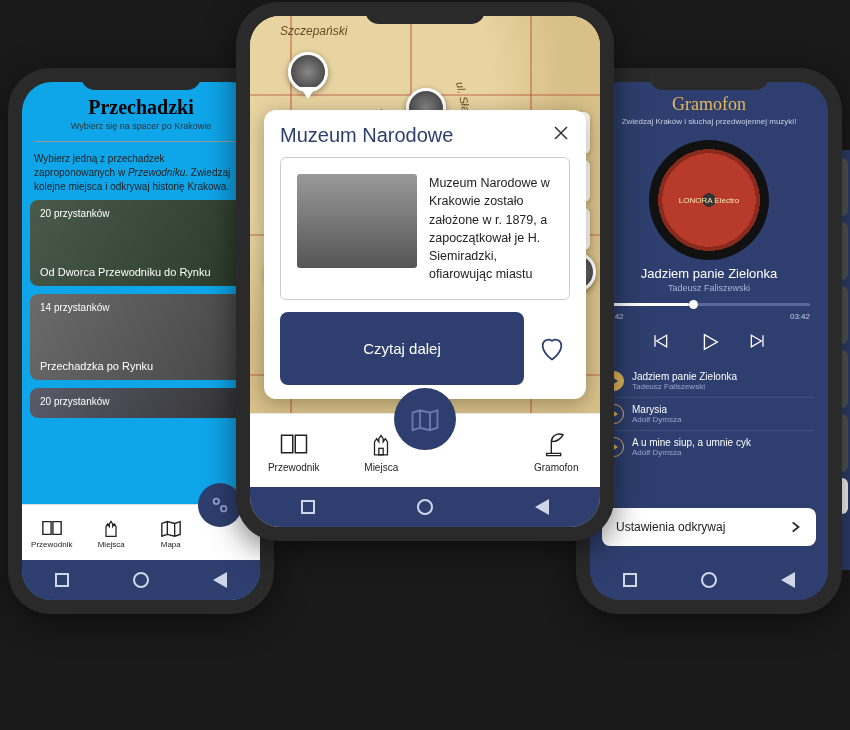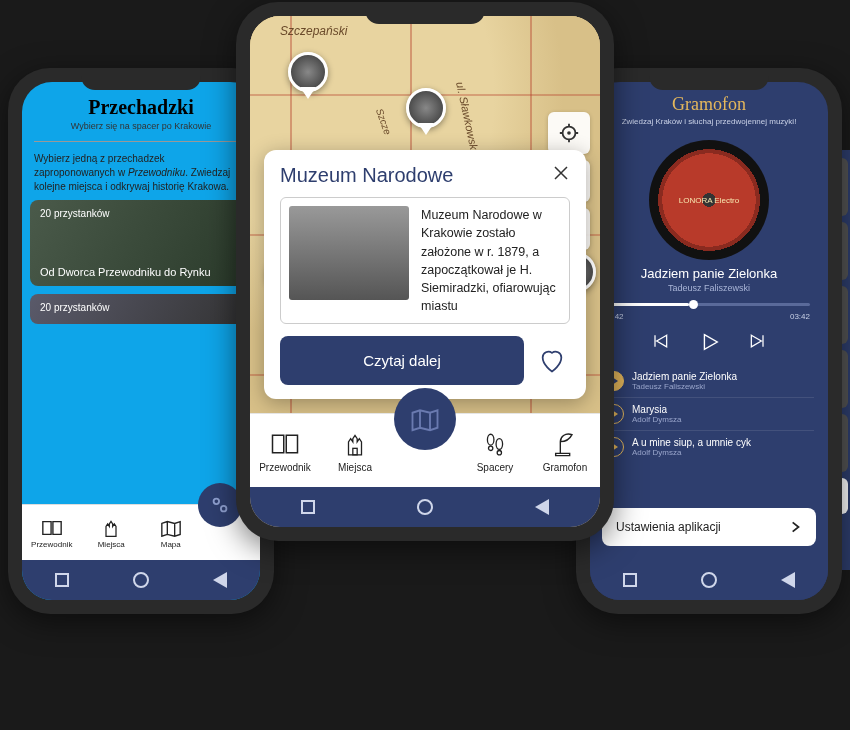--- a/index.html
+++ b/index.html
@@ -146,27 +146,27 @@
   .pin.sel::after{ border-top-color:#2e3e6e; }
   .pin.sm { width:40px;height:40px; border-width:3px; }
 
   .info-card {
     position:absolute; left:14px; right:14px; bottom:14px;
     background:#fff; border-radius:12px; padding:14px 16px;
     box-shadow:0 4px 20px rgba(0,0,0,.3);
   }
   .info-head { display:flex; justify-content:space-between; align-items:flex-start; margin-bottom:10px; }
   .info-title { color:#2e3e6e; font-size:20px; font-weight:400; }
-  .info-body { display:flex; gap:12px; border:1px solid #ccc; border-radius:6px; padding:8px; }
+  .info-body { display:flex; gap:12px; border:1px solid #ccc; border-radius:6px; padding:16px; }
   .info-img { width:120px; height:94px; background:linear-gradient(#999,#555); border-radius:3px; flex-shrink:0; }
   .info-desc { font-size:12.5px; line-height:1.45; color:#222; }
   .info-actions { display:flex; gap:10px; margin-top:12px; align-items:center; }
   .read-btn {
     flex:1; background:#2e3e6e; color:#fff; text-align:center;
-    padding:16px; border-radius:8px; font-size:15px;
+    padding:28px; border-radius:8px; font-size:15px;
   }
   .heart { width:36px; height:36px; display:flex; align-items:center; justify-content:center; }
 
   .pc-tabbar {
     background:#fff; height:74px; display:flex; align-items:center;
     position:relative; border-top:1px solid #e5e5e5;
   }
   .pc-tab { flex:1; text-align:center; font-size:10px; color:#222; }
   .pc-tab .ico { height:32px; display:flex; align-items:center; justify-content:center; margin-bottom:2px; }
   .pc-bubble {
@@ -205,20 +205,24 @@
       <div class="pl-hr"></div>
       <div class="pl-intro">
         <span>Wybierz jedną z przechadzek zaproponowanych</span>
         w <em>Przewodniku</em><span>. Zwiedzaj kolejne miejsca i odkrywaj historię Krakowa.</span>
       </div>
       <div class="pl-list">
         <div class="walk-card">
           <div class="walk-stops">20 przystanków</div>
           <div class="walk-name">Od Dworca Przewodniku do Rynku</div>
         </div>
+        <div class="walk-card c2">
+          <div class="walk-stops">14 przystanków</div>
+          <div class="walk-name">Przechadzka po Rynku</div>
+        </div>
         <div class="walk-card c3">
           <div class="walk-stops">20 przystanków</div>
         </div>
       </div>
       <div class="pl-tabbar">
         <div class="bubble-small">
           <svg width="22" height="22" viewBox="0 0 24 24">
               <circle cx="8" cy="8" r="3" fill="none" stroke="#8fa0d0" stroke-width="2"></circle>
               <circle cx="16" cy="16" r="3" fill="none" stroke="#8fa0d0" stroke-width="2"></circle>
             </svg>
@@ -326,21 +330,21 @@
               <div class="play-tri"></div>
             </div>
           <div class="pl-row-txt">
               <div class="t">A u mine siup, a umnie cyk</div>
               <div class="a">Adolf Dymsza</div>
             </div>
         </div>
       </div>
       <div style="flex:1"></div>
       <div class="settings-card">
-        <span>Ustawienia aplikacji</span>
+        <span>Ustawienia odkrywaj</span>
         <span>
             <svg width="14" height="14" viewBox="0 0 24 24">
               <path d="M8 4l10 8L8 20" fill="none" stroke="#222" stroke-width="3"></path>
             </svg>
           </span>
       </div>
       <div class="sys-nav" style="margin-top:6px">
         <div>
             <div class="sq"></div>
           </div>
@@ -442,31 +446,20 @@
               </svg>
             </div>
           <div>Miejsca</div>
         </div>
         <div class="pc-tab">
             <div class="ico"></div>
             <div>&nbsp;</div>
           </div>
         <div class="pc-tab">
           <div class="ico">
-              <svg width="26" height="28" viewBox="0 0 24 24">
-                <ellipse cx="8" cy="8" rx="3" ry="5" fill="none" stroke="#222" stroke-width="1.2"></ellipse>
-                <ellipse cx="8" cy="16" rx="2" ry="2" fill="none" stroke="#222" stroke-width="1.2"></ellipse>
-                <ellipse cx="16" cy="12" rx="3" ry="5" fill="none" stroke="#222" stroke-width="1.2"></ellipse>
-                <ellipse cx="16" cy="20" rx="2" ry="2" fill="none" stroke="#222" stroke-width="1.2"></ellipse>
-              </svg>
-            </div>
-          <div>Spacery</div>
-        </div>
-        <div class="pc-tab">
-          <div class="ico">
               <svg width="28" height="28" viewBox="0 0 24 24">
                 <path d="M4 20h12v2H4zM8 20V10 M8 10c0-4 4-8 10-6-2 4-6 6-10 6z" fill="none" stroke="#222" stroke-width="1.2"></path>
               </svg>
             </div>
           <div>Gramofon</div>
         </div>
       </div>
 
       <div class="sys-nav">
         <div>

